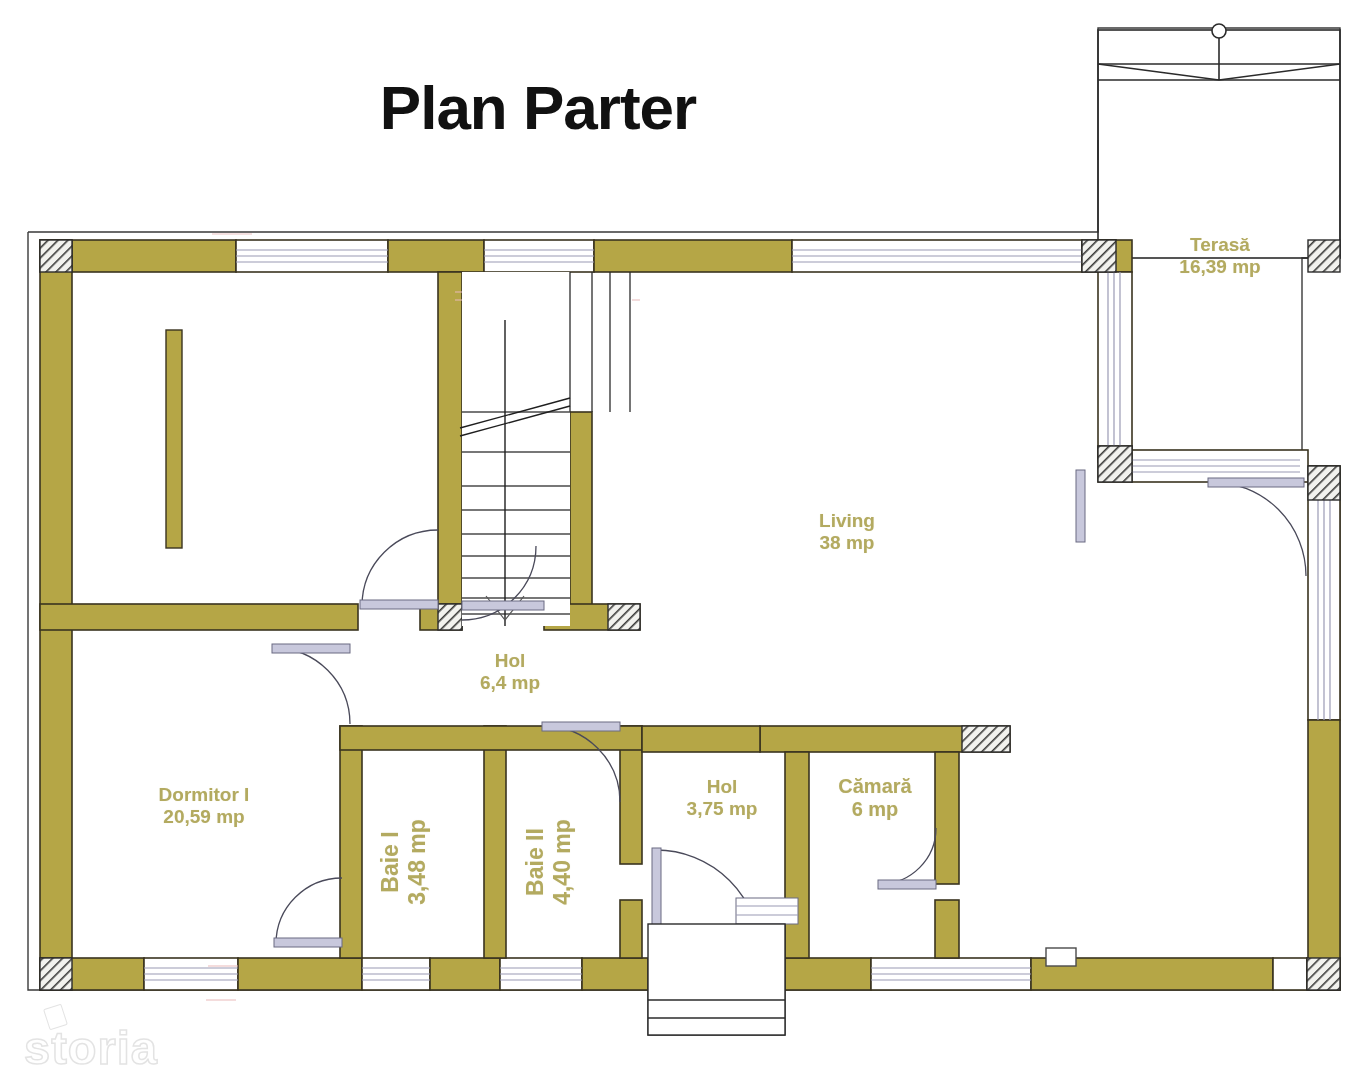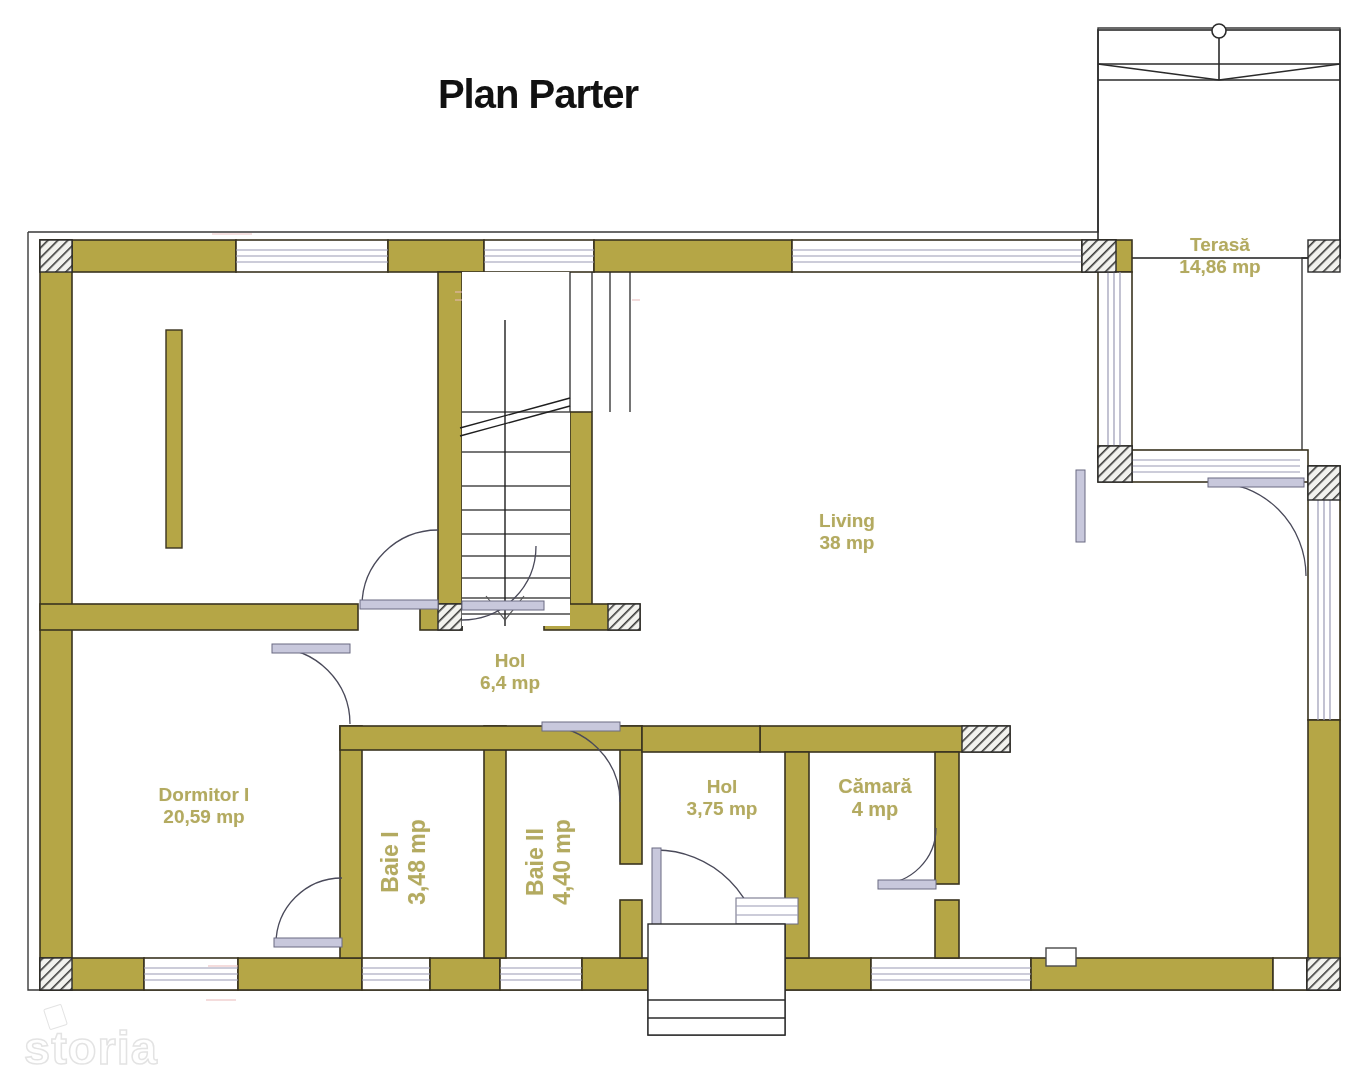--- a/index.html
+++ b/index.html
@@ -16,21 +16,21 @@
     height: 1083px;
     background: #ffffff;
     overflow: hidden;
   }
   #plan-title {
     position: absolute;
     left: 0;
     top: 72px;
     width: 1082px;
     text-align: center;
-    font-size: 40px;
+    font-size: 62px;
     font-weight: bold;
     letter-spacing: -1px;
     color: #111111;
     font-family: "Liberation Sans", sans-serif;
   }
   
   #plan-title .t-inner {
     display: inline-block;
     transform: translateX(-3px);
   }
@@ -350,32 +350,32 @@
     <span class="ln2">6,4 mp</span>
   </div>
 
   <div class="room-label rl-big" style="left:722px; top:798px; transform:translate(-50%,-50%);">
     <span class="ln1">Hol</span>
     <span class="ln2">3,75 mp</span>
   </div>
 
   <div class="room-label rl-mid" style="left:875px; top:798px; transform:translate(-50%,-50%);">
     <span class="ln1">Cămară</span>
-    <span class="ln2">4 mp</span>
+    <span class="ln2">6 mp</span>
   </div>
 
   <div class="room-label rl-big" style="left:847px; top:532px; transform:translate(-50%,-50%);">
     <span class="ln1">Living</span>
     <span class="ln2">38 mp</span>
   </div>
 
 
   <div class="room-label rl-big" style="left:1220px; top:256px; transform:translate(-50%,-50%);">
     <span class="ln1">Terasă</span>
-    <span class="ln2">14,86 mp</span>
+    <span class="ln2">16,39 mp</span>
   </div>
 
   <div id="watermark">
     <span class="wm-dot"></span>
     <span>storia</span>
   </div>
 
 </div>
 
 </body></html>

